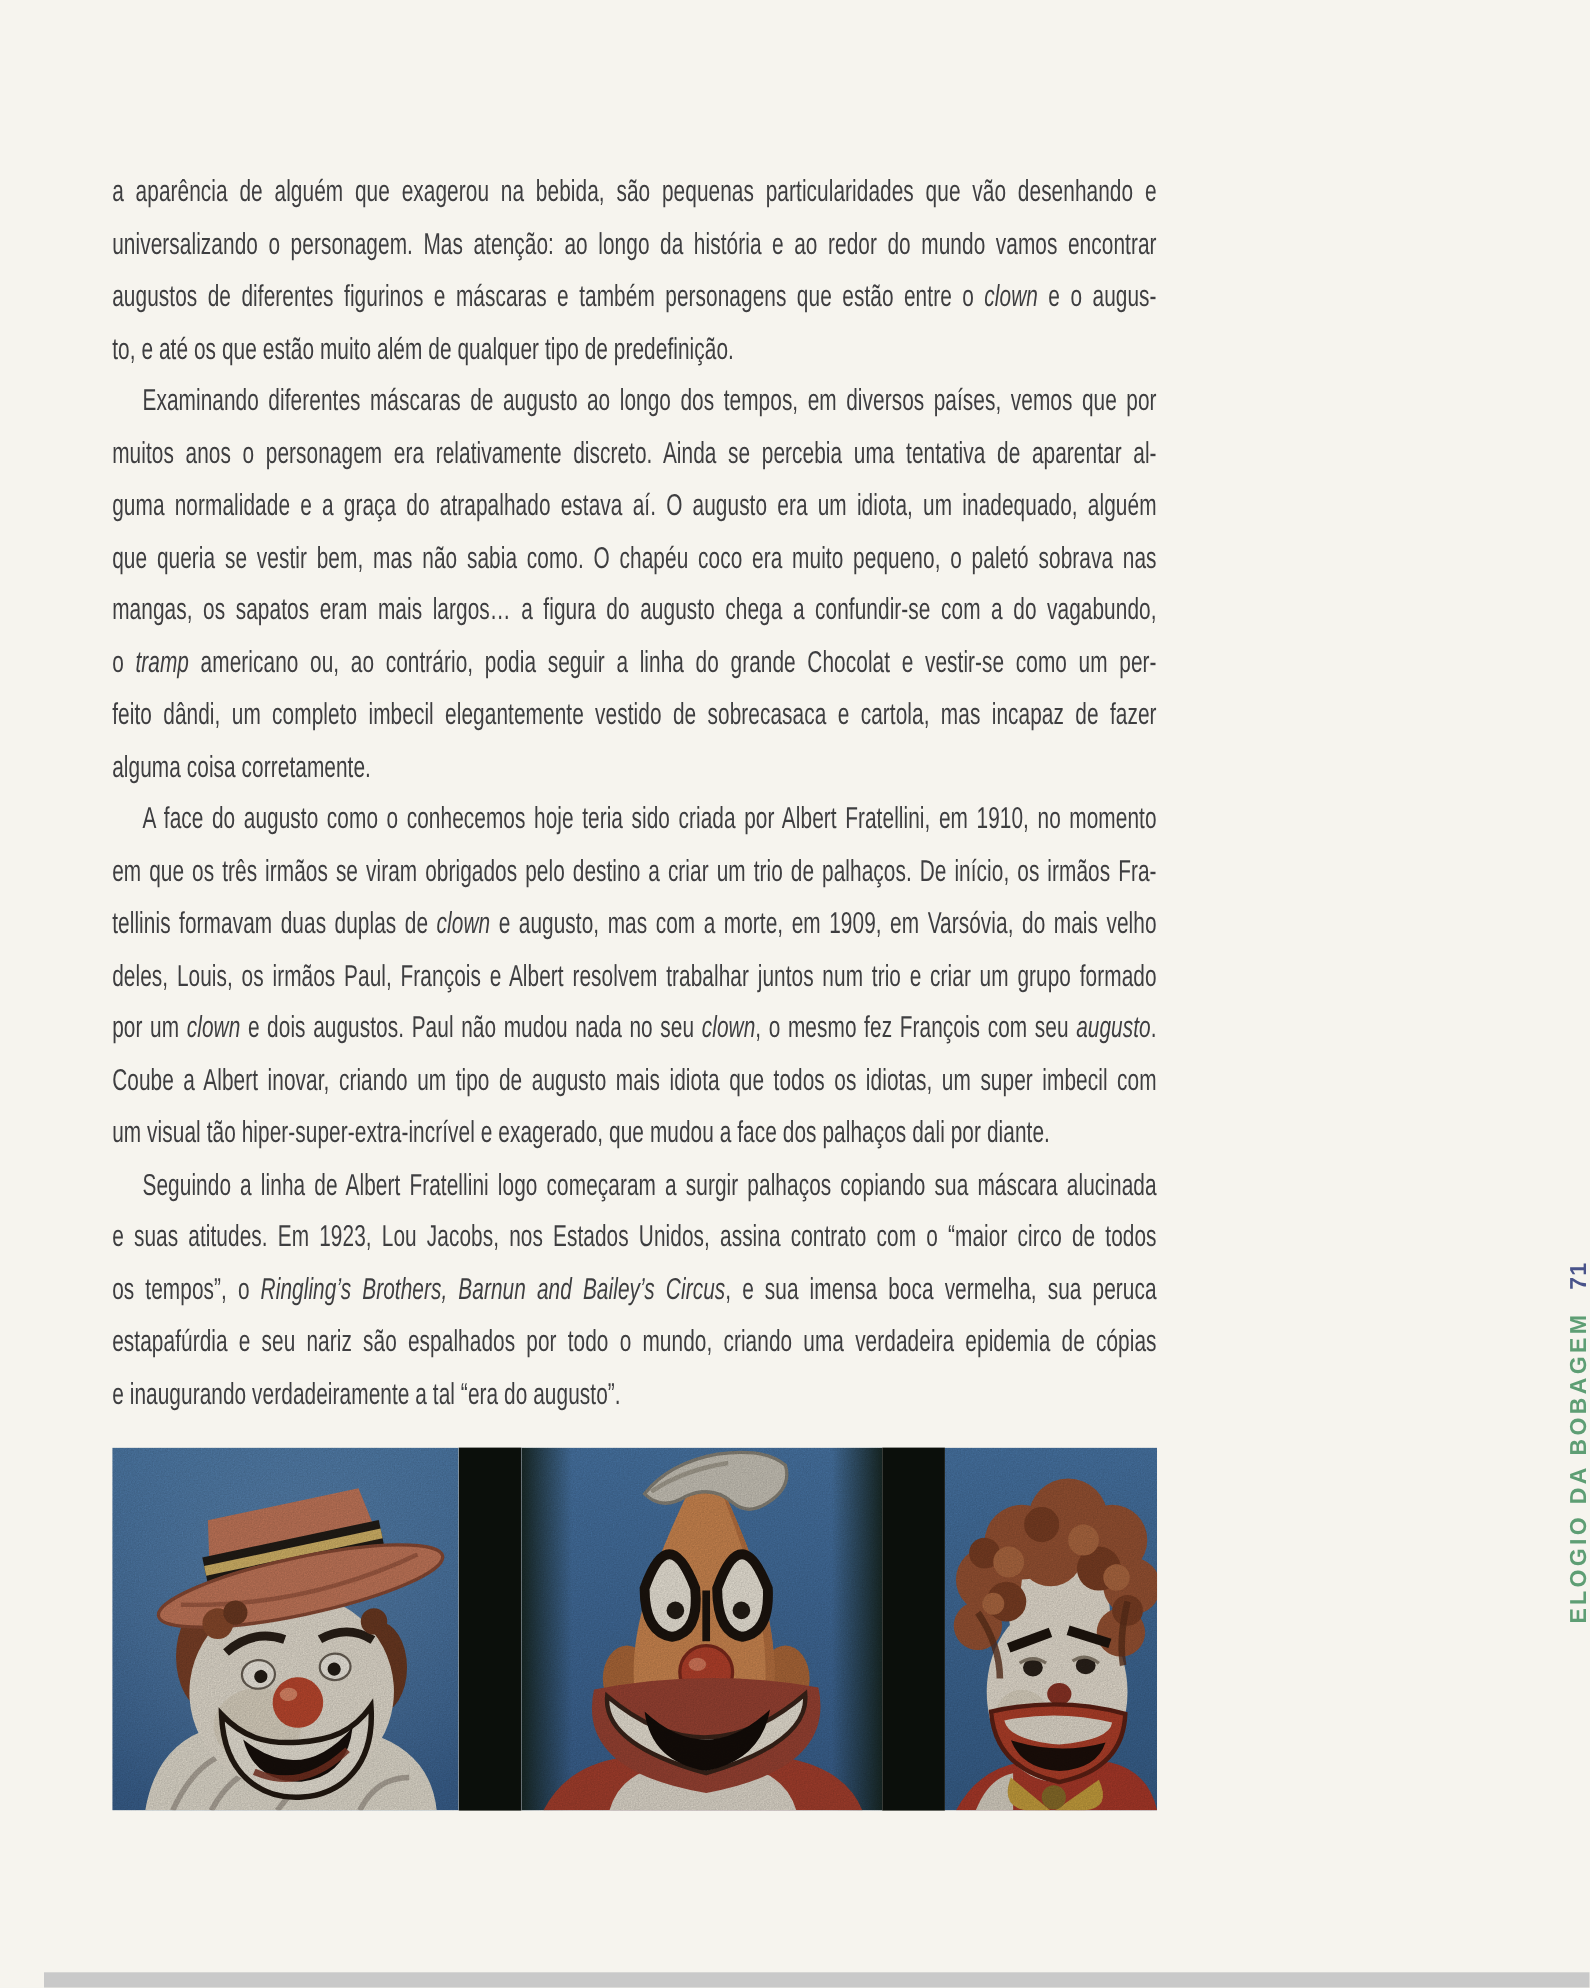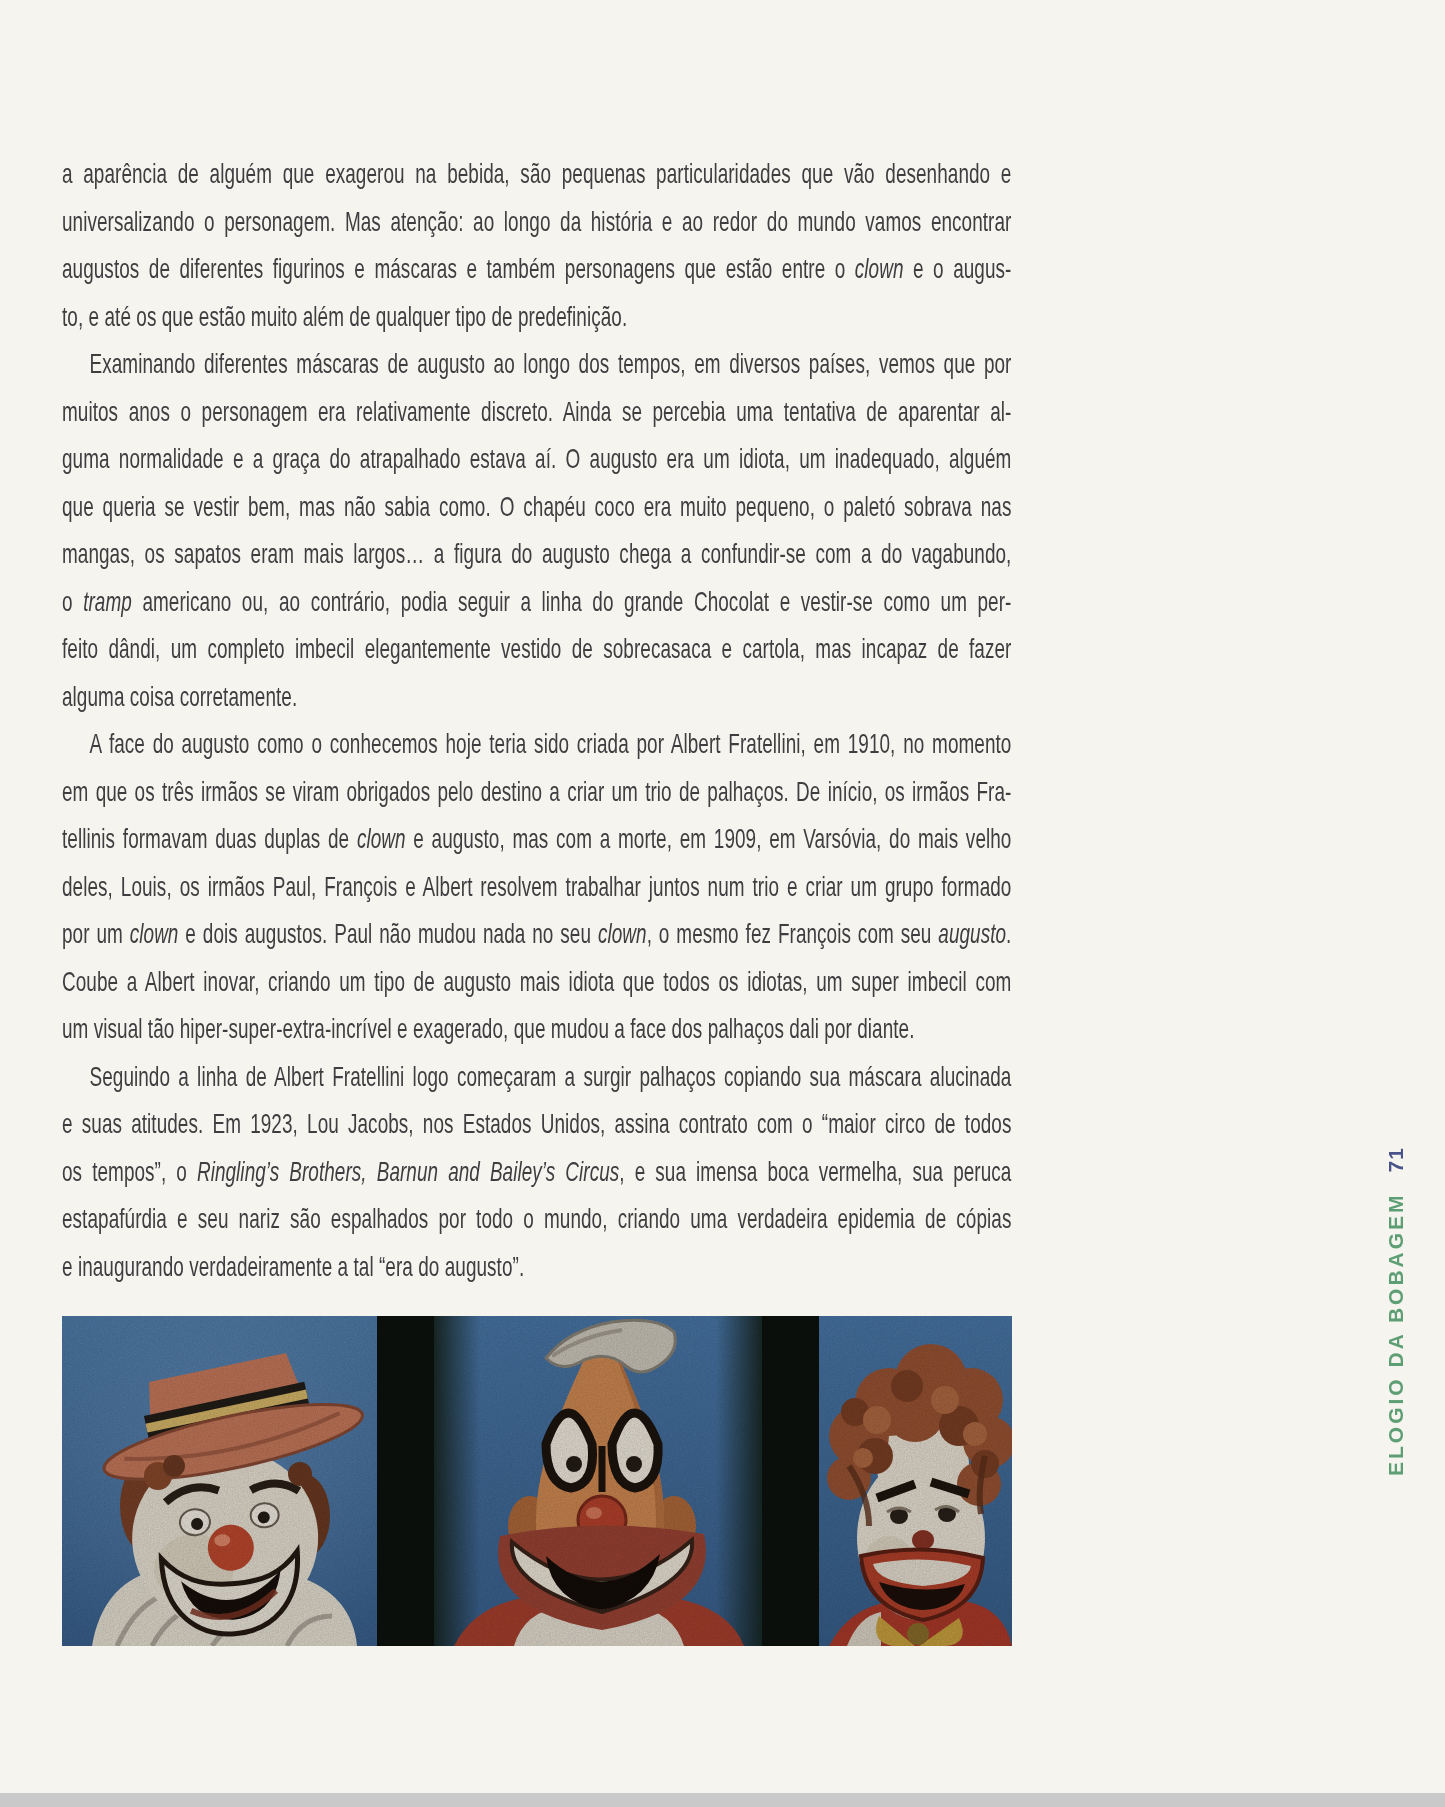--- a/index.html
+++ b/index.html
@@ -2,21 +2,21 @@
 <html><head>
 <meta charset="utf-8">
 <style>
   html,body{margin:0;padding:0;}
   body{
     width:1445px;height:1807px;
     background:#f6f4ee;
     font-family:"Liberation Sans", sans-serif;
     position:relative;overflow:hidden;
   }
-  .page{position:absolute;inset:0;background:#f6f4ee;}
+  .page{position:absolute;inset:0;background:#f6f4ee;margin-left:40px;}
   
   .text-col{
     position:absolute;left:62px;top:150px;
     width:1380px;
     transform:scaleX(0.688);
     transform-origin:0 0;
     color:#3e3e40;
     font-size:27.5px;
     line-height:47.5px;
     letter-spacing:0.1px;

